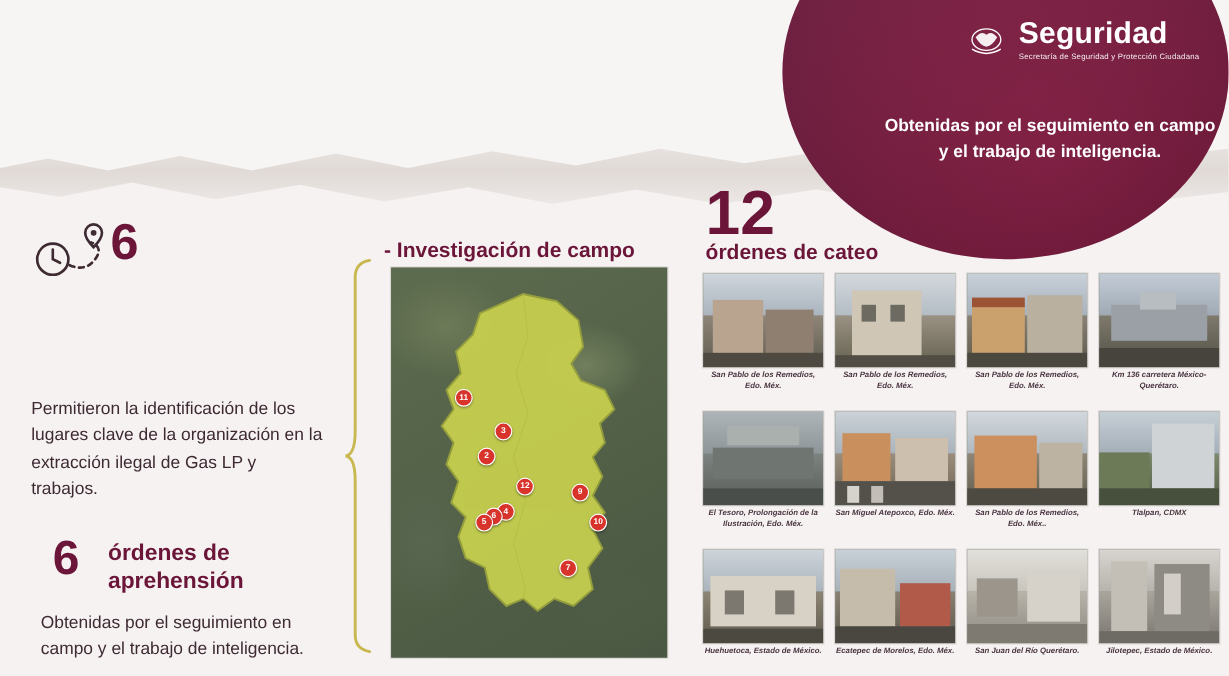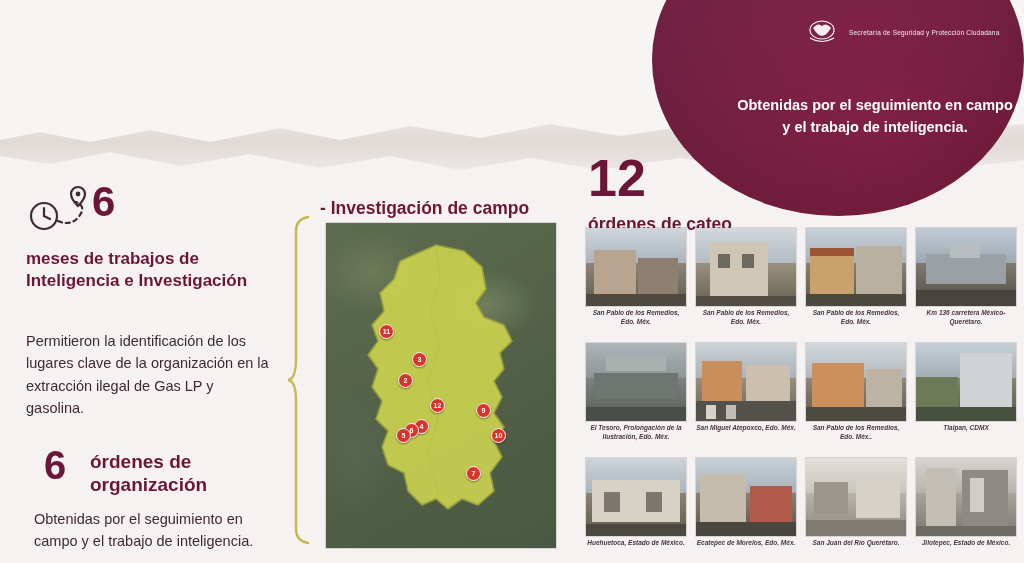--- a/index.html
+++ b/index.html
@@ -140,21 +140,21 @@
     color: #fff; font-size: 7px; font-weight: 700;
     display: flex; align-items: center; justify-content: center;
     box-shadow: 0 1px 2px rgba(0,0,0,.4);
   }
   
   .big12 {
     position: absolute; left: 588px; top: 152px;
     font-size: 52px; font-weight: 700; color: #6b1639; line-height: 1;
   }
   .cateo {
-    position: absolute; left: 588px; top: 214px;
+    position: absolute; left: 588px; top: 200px;
     font-size: 17.5px; font-weight: 700; color: #6b1639;
   }
   .grid {
     position: absolute; left: 586px; top: 228px;
     width: 432px; height: 330px;
     display: grid;
     grid-template-columns: repeat(4, 100px);
     grid-template-rows: repeat(3, 105px);
     gap: 10px 10px;
   }
@@ -195,42 +195,42 @@
 
   <div class="seg-logo">
     <span class="eagle">
       <svg viewBox="0 0 34 30" width="34" height="30">
         <ellipse cx="17" cy="14" rx="12" ry="9" fill="none" stroke="#ffffff" stroke-width="1.1"></ellipse>
         <path d="M8 12 q5 -6 9 -2 q4 -4 9 2 q-4 7 -9 8 q-5 -1 -9 -8 Z" fill="#ffffff" opacity=".92"></path>
         <path d="M5 22 q12 7 24 0" fill="none" stroke="#ffffff" stroke-width="1.2"></path>
       </svg>
     </span>
     <span>
+      <span class="seg-title">Seguridad</span>
       <span class="seg-sub" style="display:block">Secretaría de Seguridad y Protección Ciudadana</span>
     </span>
   </div>
 
   <div class="circle-text">Obtenidas por el seguimiento en campo y el trabajo de inteligencia.</div>
 
 
   <span class="clock-icon">
     <svg viewBox="0 0 64 52" width="64" height="52">
       <circle cx="16" cy="33" r="13" fill="none" stroke="#3e2a33" stroke-width="2.2"></circle>
       <path d="M16 25 L16 33 L22 36" fill="none" stroke="#3e2a33" stroke-width="2.2" stroke-linecap="round"></path>
       <path d="M30 38 q14 6 22 -6 q6 -9 -4 -13" fill="none" stroke="#3e2a33" stroke-width="2.2" stroke-linecap="round" stroke-dasharray="4 4"></path>
       <path d="M50 4 a7 7 0 0 1 7 7 c0 5 -7 12 -7 12 s-7 -7 -7 -12 a7 7 0 0 1 7 -7 z" fill="none" stroke="#3e2a33" stroke-width="2.2"></path>
       <circle cx="50" cy="11" r="2.4" fill="#3e2a33"></circle>
     </svg>
   </span>
   <div class="big6-a">6</div>
-  <div class="lead-a">meses de trabajos de Inteligencia e Investigación</div>
-  <div class="body-a">Permitieron la identificación de los lugares clave de la organización en la extracción ilegal de Gas LP y gasolina.</div>
+  <div class="body-a">Permitieron la identificación de los lugares clave de la organización en la extracción ilegal de Gas LP y trabajos.</div>
 
   <div class="big6-b">6</div>
-  <div class="lead-b">órdenes de organización</div>
+  <div class="lead-b">órdenes de aprehensión</div>
   <div class="body-b">Obtenidas por el seguimiento en campo y el trabajo de inteligencia.</div>
 
   <svg class="brace" viewBox="0 0 26 330" preserveAspectRatio="none">
     <path d="M22 2 q-12 2 -12 14 l0 128 q0 20 -8 21 q8 1 8 21 l0 128 q0 12 12 14" fill="none" stroke="#c8b84f" stroke-width="2.4" stroke-linecap="round"></path>
   </svg>
 
   <div class="map-label">- Investigación de campo</div>
   <div class="map-box">
     <div class="map-terrain"></div>
     <svg class="map-shape" viewBox="0 0 196 292">

